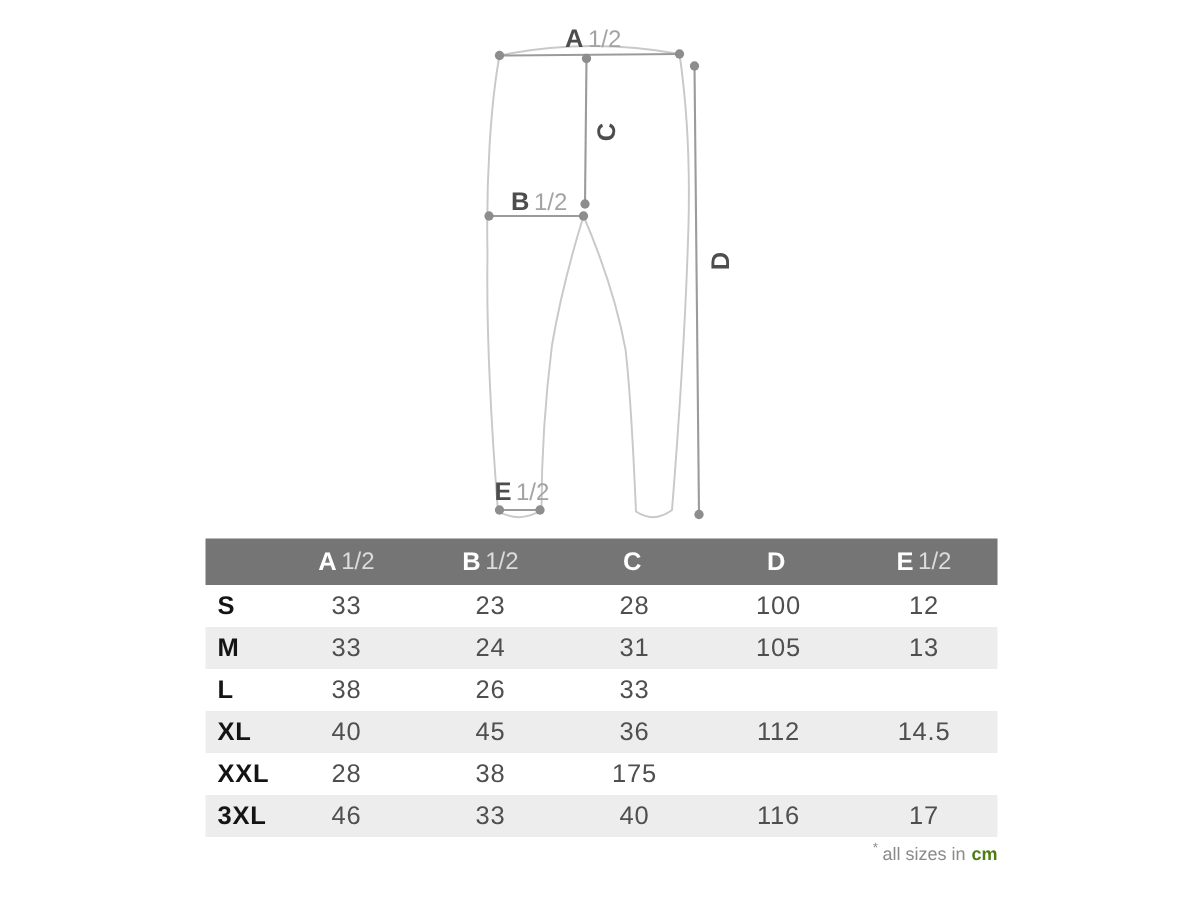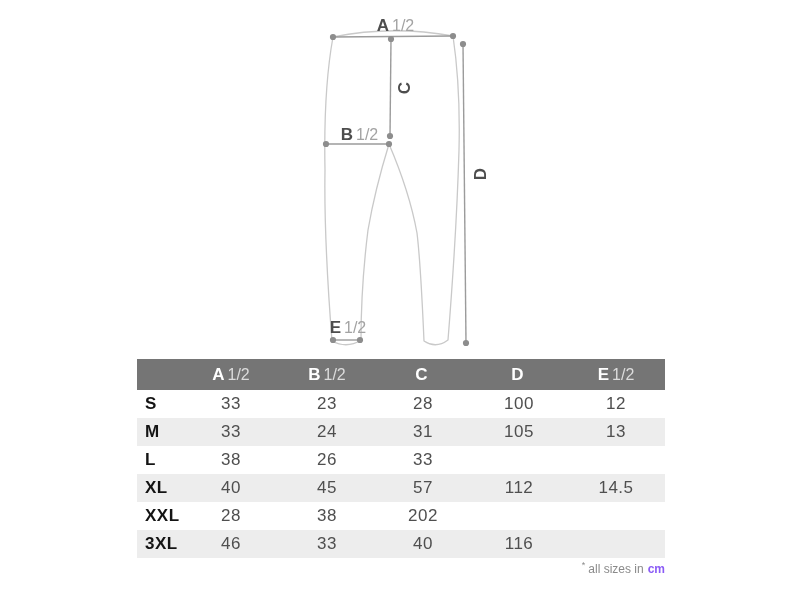--- a/index.html
+++ b/index.html
@@ -87,21 +87,21 @@
     white-space: nowrap;
   }
   .footnote .star {
     vertical-align: super;
     font-size: 9px;
     margin-right: 3px;
     color: #8a8a8a;
   }
   .footnote .unit {
     font-weight: 700;
-    color: #8b5cf6;
+    color: #4d7c0f;
     margin-left: 4px;
   }
 </style>
 </head>
 <body>
 
 <div class="stage">
 
   <svg class="diagram" width="800" height="358" viewBox="0 0 800 358">
 
@@ -200,38 +200,39 @@
       <div class="c-size">L</div>
       <div class="c-val">38</div>
       <div class="c-val">26</div>
       <div class="c-val">33</div>
     </div>
 
     <div class="trow alt">
       <div class="c-size">XL</div>
       <div class="c-val">40</div>
       <div class="c-val">45</div>
-      <div class="c-val">57</div>
+      <div class="c-val">36</div>
       <div class="c-val">112</div>
       <div class="c-val last">14.5</div>
     </div>
 
     <div class="trow">
       <div class="c-size">XXL</div>
       <div class="c-val">28</div>
       <div class="c-val">38</div>
-      <div class="c-val">202</div>
+      <div class="c-val">175</div>
     </div>
 
     <div class="trow alt">
       <div class="c-size">3XL</div>
       <div class="c-val">46</div>
       <div class="c-val">33</div>
       <div class="c-val">40</div>
       <div class="c-val">116</div>
+      <div class="c-val last">17</div>
     </div>
   </div>
 
   <div class="footnote">
     <span class="star">*</span><span>all sizes in</span><span class="unit">cm</span>
   </div>
 
 </div>
 
 </body></html>

